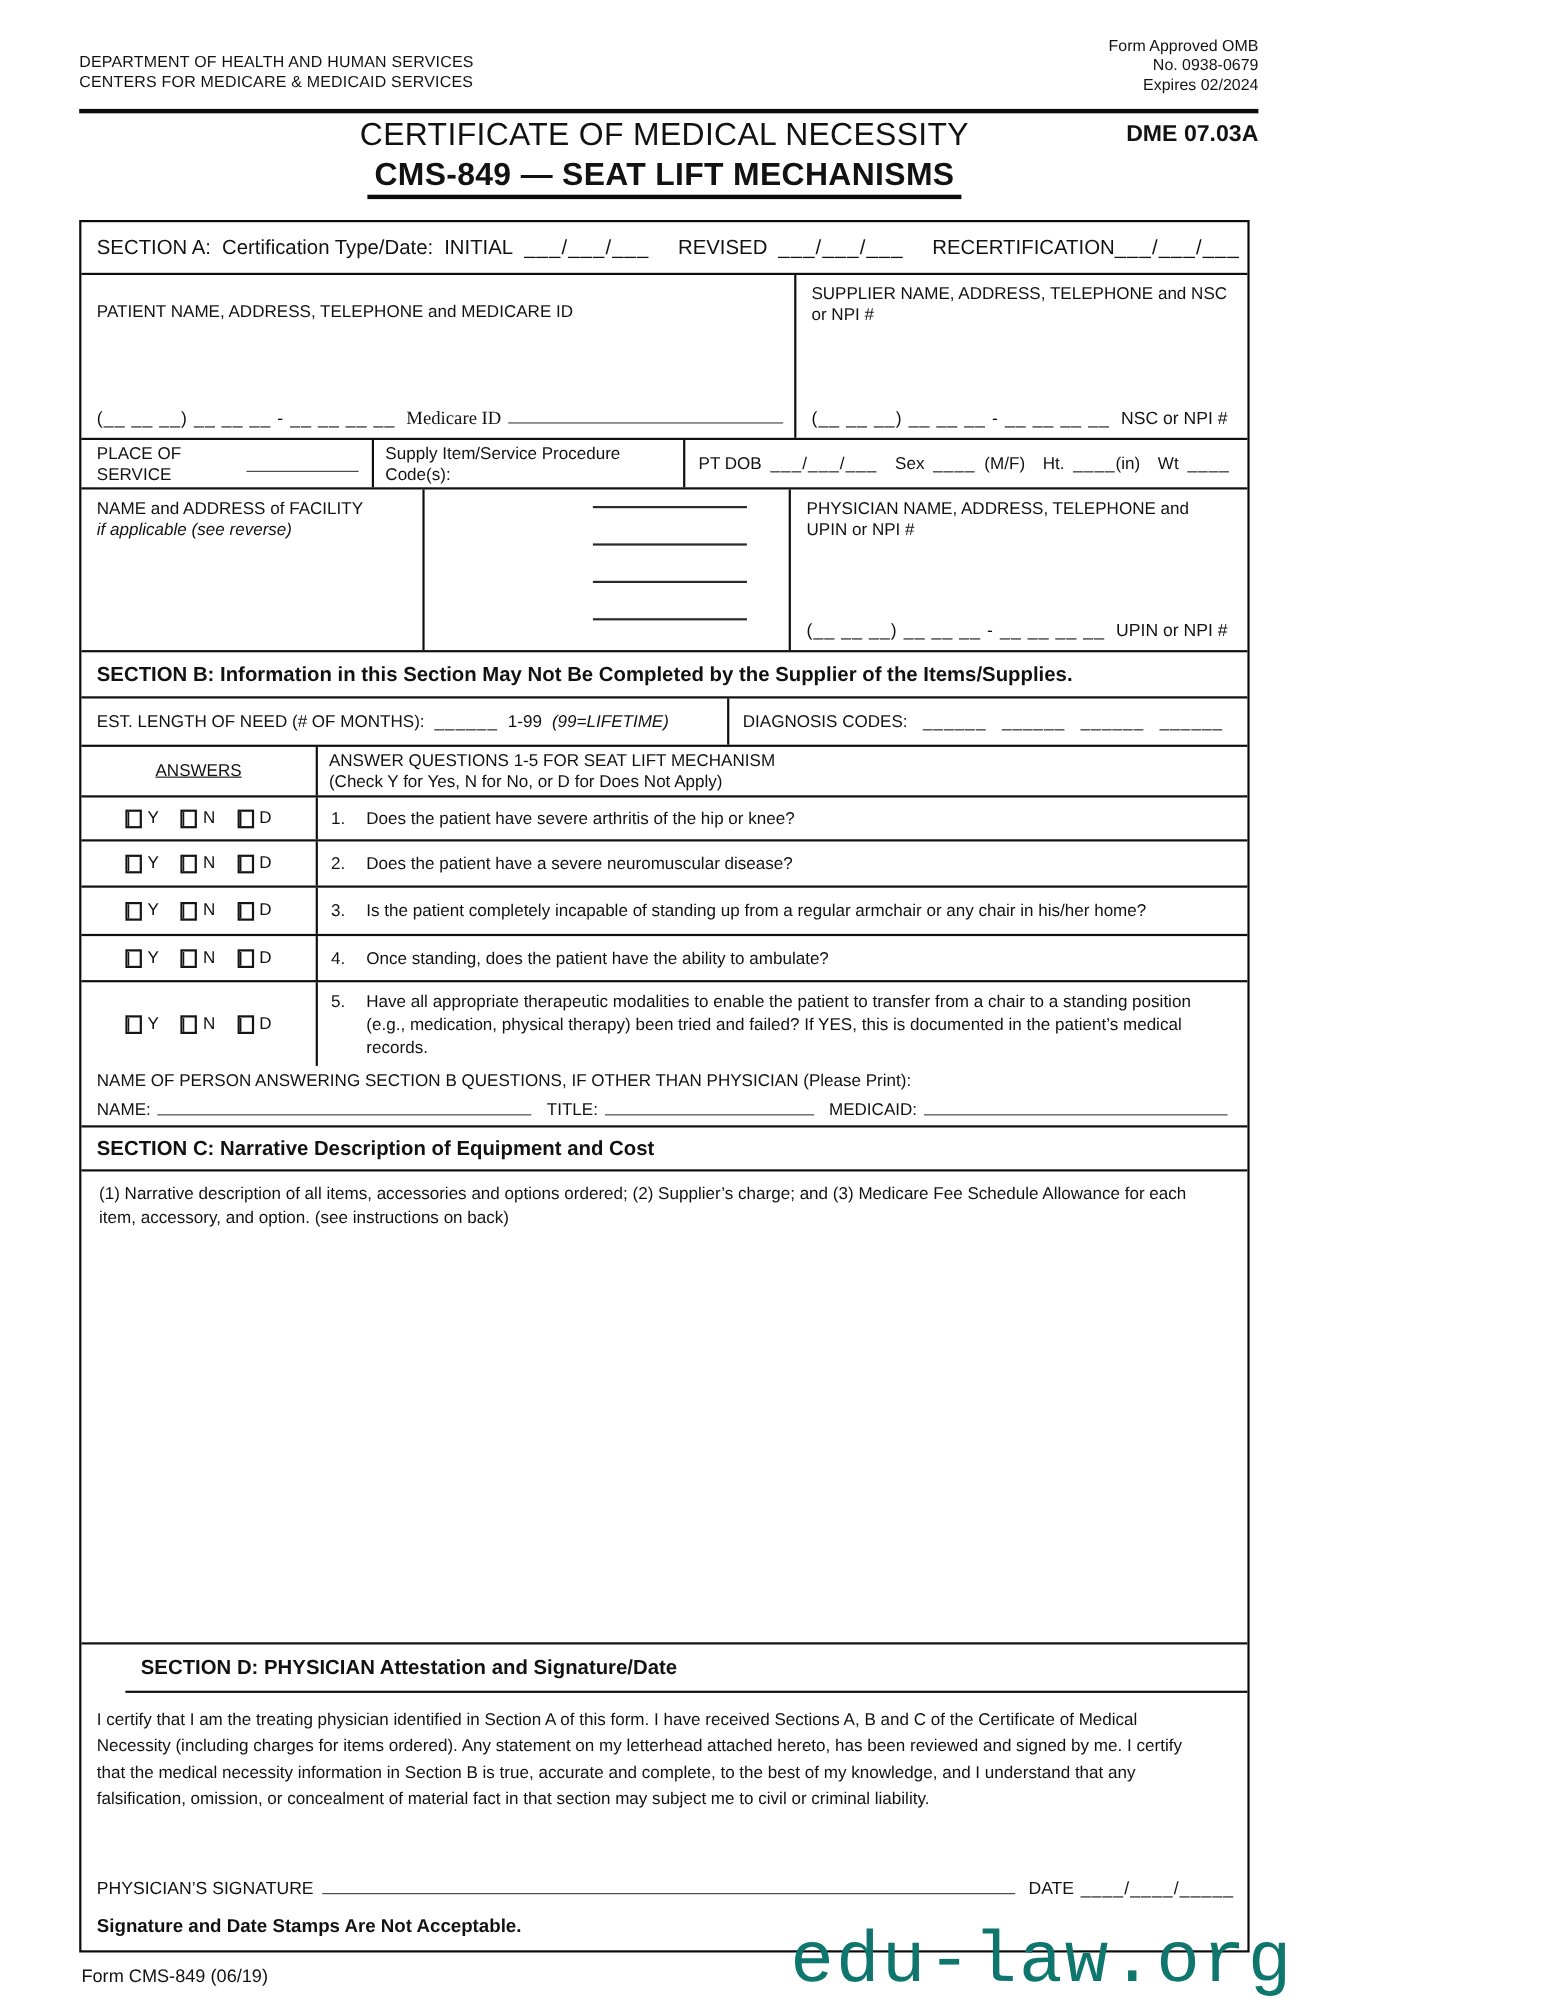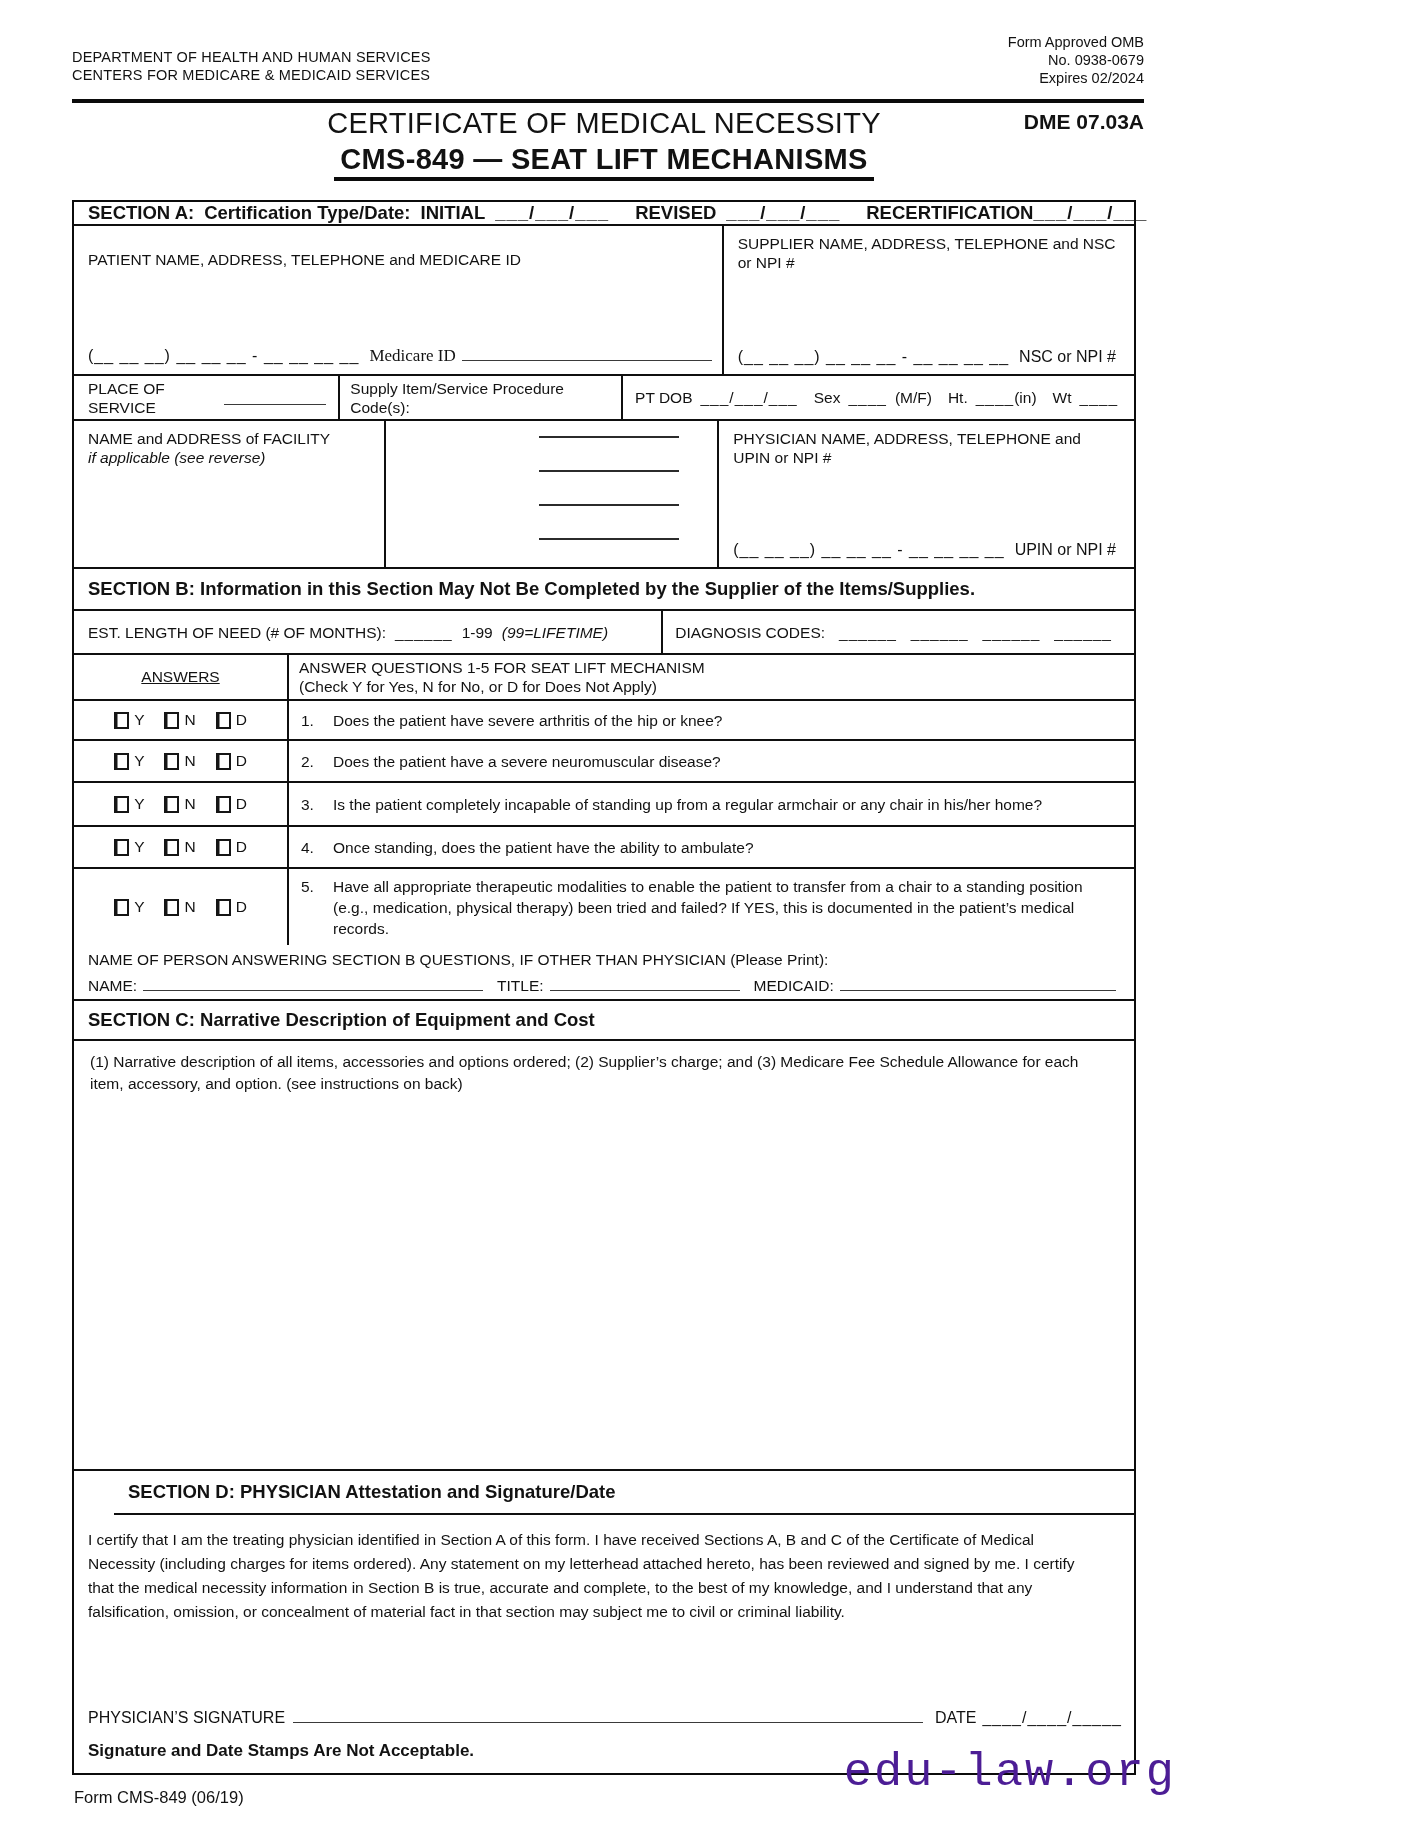--- a/index.html
+++ b/index.html
@@ -21,21 +21,21 @@
     border:2.5px solid #0b0b0b;box-sizing:border-box;display:flex;flex-direction:column;}
   .frow{border-bottom:2.5px solid #0f0f0f;box-sizing:border-box;flex:none;display:flex;}
   .frow:last-child{border-bottom:none;}
   .cell{box-sizing:border-box;position:relative;}
   .vline{border-right:2.5px solid #0f0f0f;}
   .seclabel{font-weight:bold;font-size:18.5px;display:flex;align-items:center;padding:0 0 0 14px;white-space:nowrap;}
   .lbl{font-size:15.5px;line-height:19px;}
   .blank{white-space:pre;letter-spacing:1px;}
   .fill-line{display:inline-block;border-bottom:1.6px solid #3a3a3a;height:14px;vertical-align:baseline;}
   
-  .row-seca{height:24px;align-items:center;font-weight:bold;font-size:18.5px;white-space:nowrap;padding-left:14px;}
+  .row-seca{height:48px;align-items:center;font-weight:normal;font-size:18.5px;white-space:nowrap;padding-left:14px;}
   .row-seca span{margin-right:10px;}
   .row-seca .gap{margin-right:26px;}
   
   .row-names{height:150px;}
   .cell-patient{width:685px;padding:24px 10px 8px 14px;display:flex;flex-direction:column;}
   .cell-supplier{flex:1;padding:8px 12px 8px 14px;display:flex;flex-direction:column;}
   .bottomline{margin-top:auto;display:flex;align-items:baseline;font-size:16px;white-space:nowrap;}
   .bottomline .fill-line{flex:1;margin-left:6px;}
   .serif{font-family:"Liberation Serif", serif;font-size:17px;margin-left:10px;}
   
@@ -92,21 +92,21 @@
   .row-secd{height:44px;margin-left:40px;}
   .row-secdbody{height:241px;display:block;padding:13px 14px;}
   .attest{font-size:15.5px;line-height:24px;max-width:1012px;}
   .sigline{position:absolute;left:14px;right:12px;bottom:46px;display:flex;align-items:baseline;font-size:16px;white-space:nowrap;}
   .sigline .fill-line{flex:1;margin:0 8px;}
   .sigline .datelbl{margin-left:4px;margin-right:6px;}
   .stampnote{position:absolute;left:14px;bottom:12px;font-weight:bold;font-size:17px;}
   
   .formnum{position:absolute;left:74px;top:1788px;font-size:16.5px;}
   .watermark{position:absolute;right:240px;top:1746px;font-family:"Liberation Mono", monospace;
-    font-size:47px;letter-spacing:2px;color:#4c1d95;}
+    font-size:66px;letter-spacing:2px;color:#0f766e;}
 </style>
 </head>
 <body>
 
 <div class="page">
 
   <div class="dept">
     <div>DEPARTMENT OF HEALTH AND HUMAN SERVICES</div>
     <div>CENTERS FOR MEDICARE &amp; MEDICAID SERVICES</div>
   </div>

